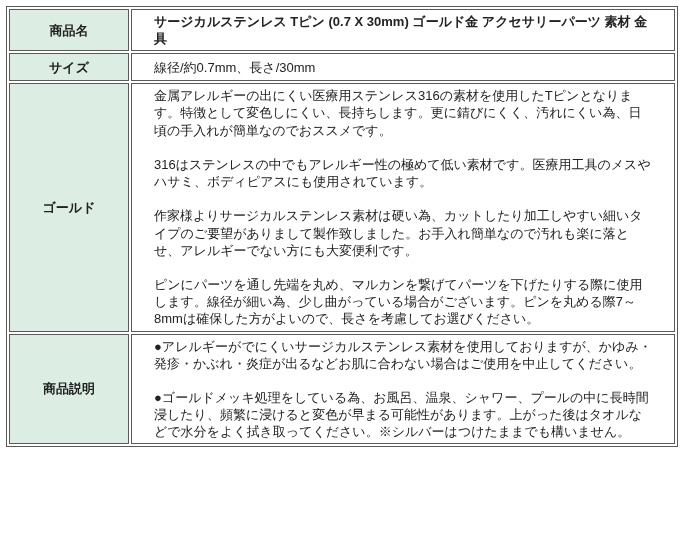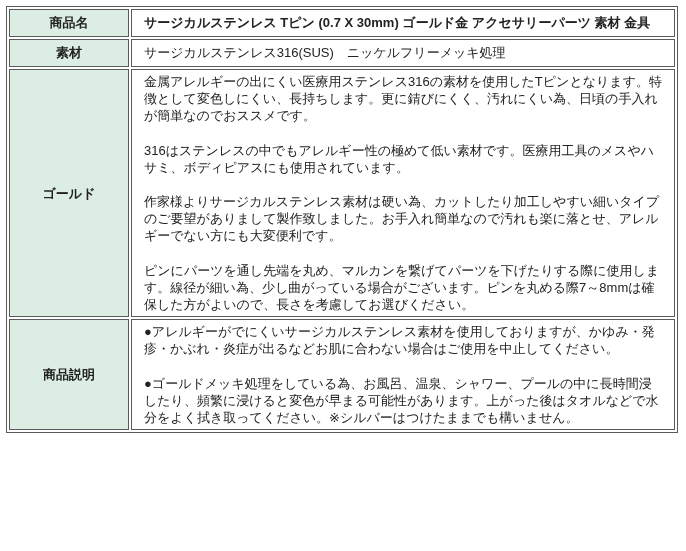--- a/index.html
+++ b/index.html
@@ -33,41 +33,41 @@
   }
   td.label{
     width:120px;
     background:var(--label_bg);
     text-align:center;
     font-weight:bold;
     padding:2px 4px;
   }
   td.value{
     background:var(--value_bg);
-    padding:3px 12px;
+    padding:3px 22px;
     white-space:pre-wrap;
   }
   td.value.bold{font-weight:bold;}
   tr.short td{height:28px;}
   tr.desc td{height:234px;}
-  tr.caution td{height:107px;}
+  tr.caution td{height:107px;font-family:Liberation Serif, serif;}
   tr.remarks td{height:42px;}
 </style>
 </head>
 <body>
 
 <table class="spec">
   <tbody>
     <tr class="short">
       <td class="label">商品名</td>
       <td class="value bold">サージカルステンレス Tピン (0.7 X 30mm) ゴールド金 アクセサリーパーツ 素材 金具</td>
     </tr>
     <tr class="short">
-      <td class="label">素材</td>
-      <td class="value">サージカルステンレス316(SUS)　ニッケルフリーメッキ処理</td>
+      <td class="label">サイズ</td>
+      <td class="value">線径/約0.7mm、長さ/30mm</td>
     </tr>
     <tr class="desc">
       <td class="label">ゴールド</td>
       <td class="value">金属アレルギーの出にくい医療用ステンレス316の素材を使用したTピンとなります。特徴として変色しにくい、長持ちします。更に錆びにくく、汚れにくい為、日頃の手入れが簡単なのでおススメです。
 
 316はステンレスの中でもアレルギー性の極めて低い素材です。医療用工具のメスやハサミ、ボディピアスにも使用されています。
 
 作家様よりサージカルステンレス素材は硬い為、カットしたり加工しやすい細いタイプのご要望がありまして製作致しました。お手入れ簡単なので汚れも楽に落とせ、アレルギーでない方にも大変便利です。
 
 ピンにパーツを通し先端を丸め、マルカンを繋げてパーツを下げたりする際に使用します。線径が細い為、少し曲がっている場合がございます。ピンを丸める際7～8mmは確保した方がよいので、長さを考慮してお選びください。</td>

